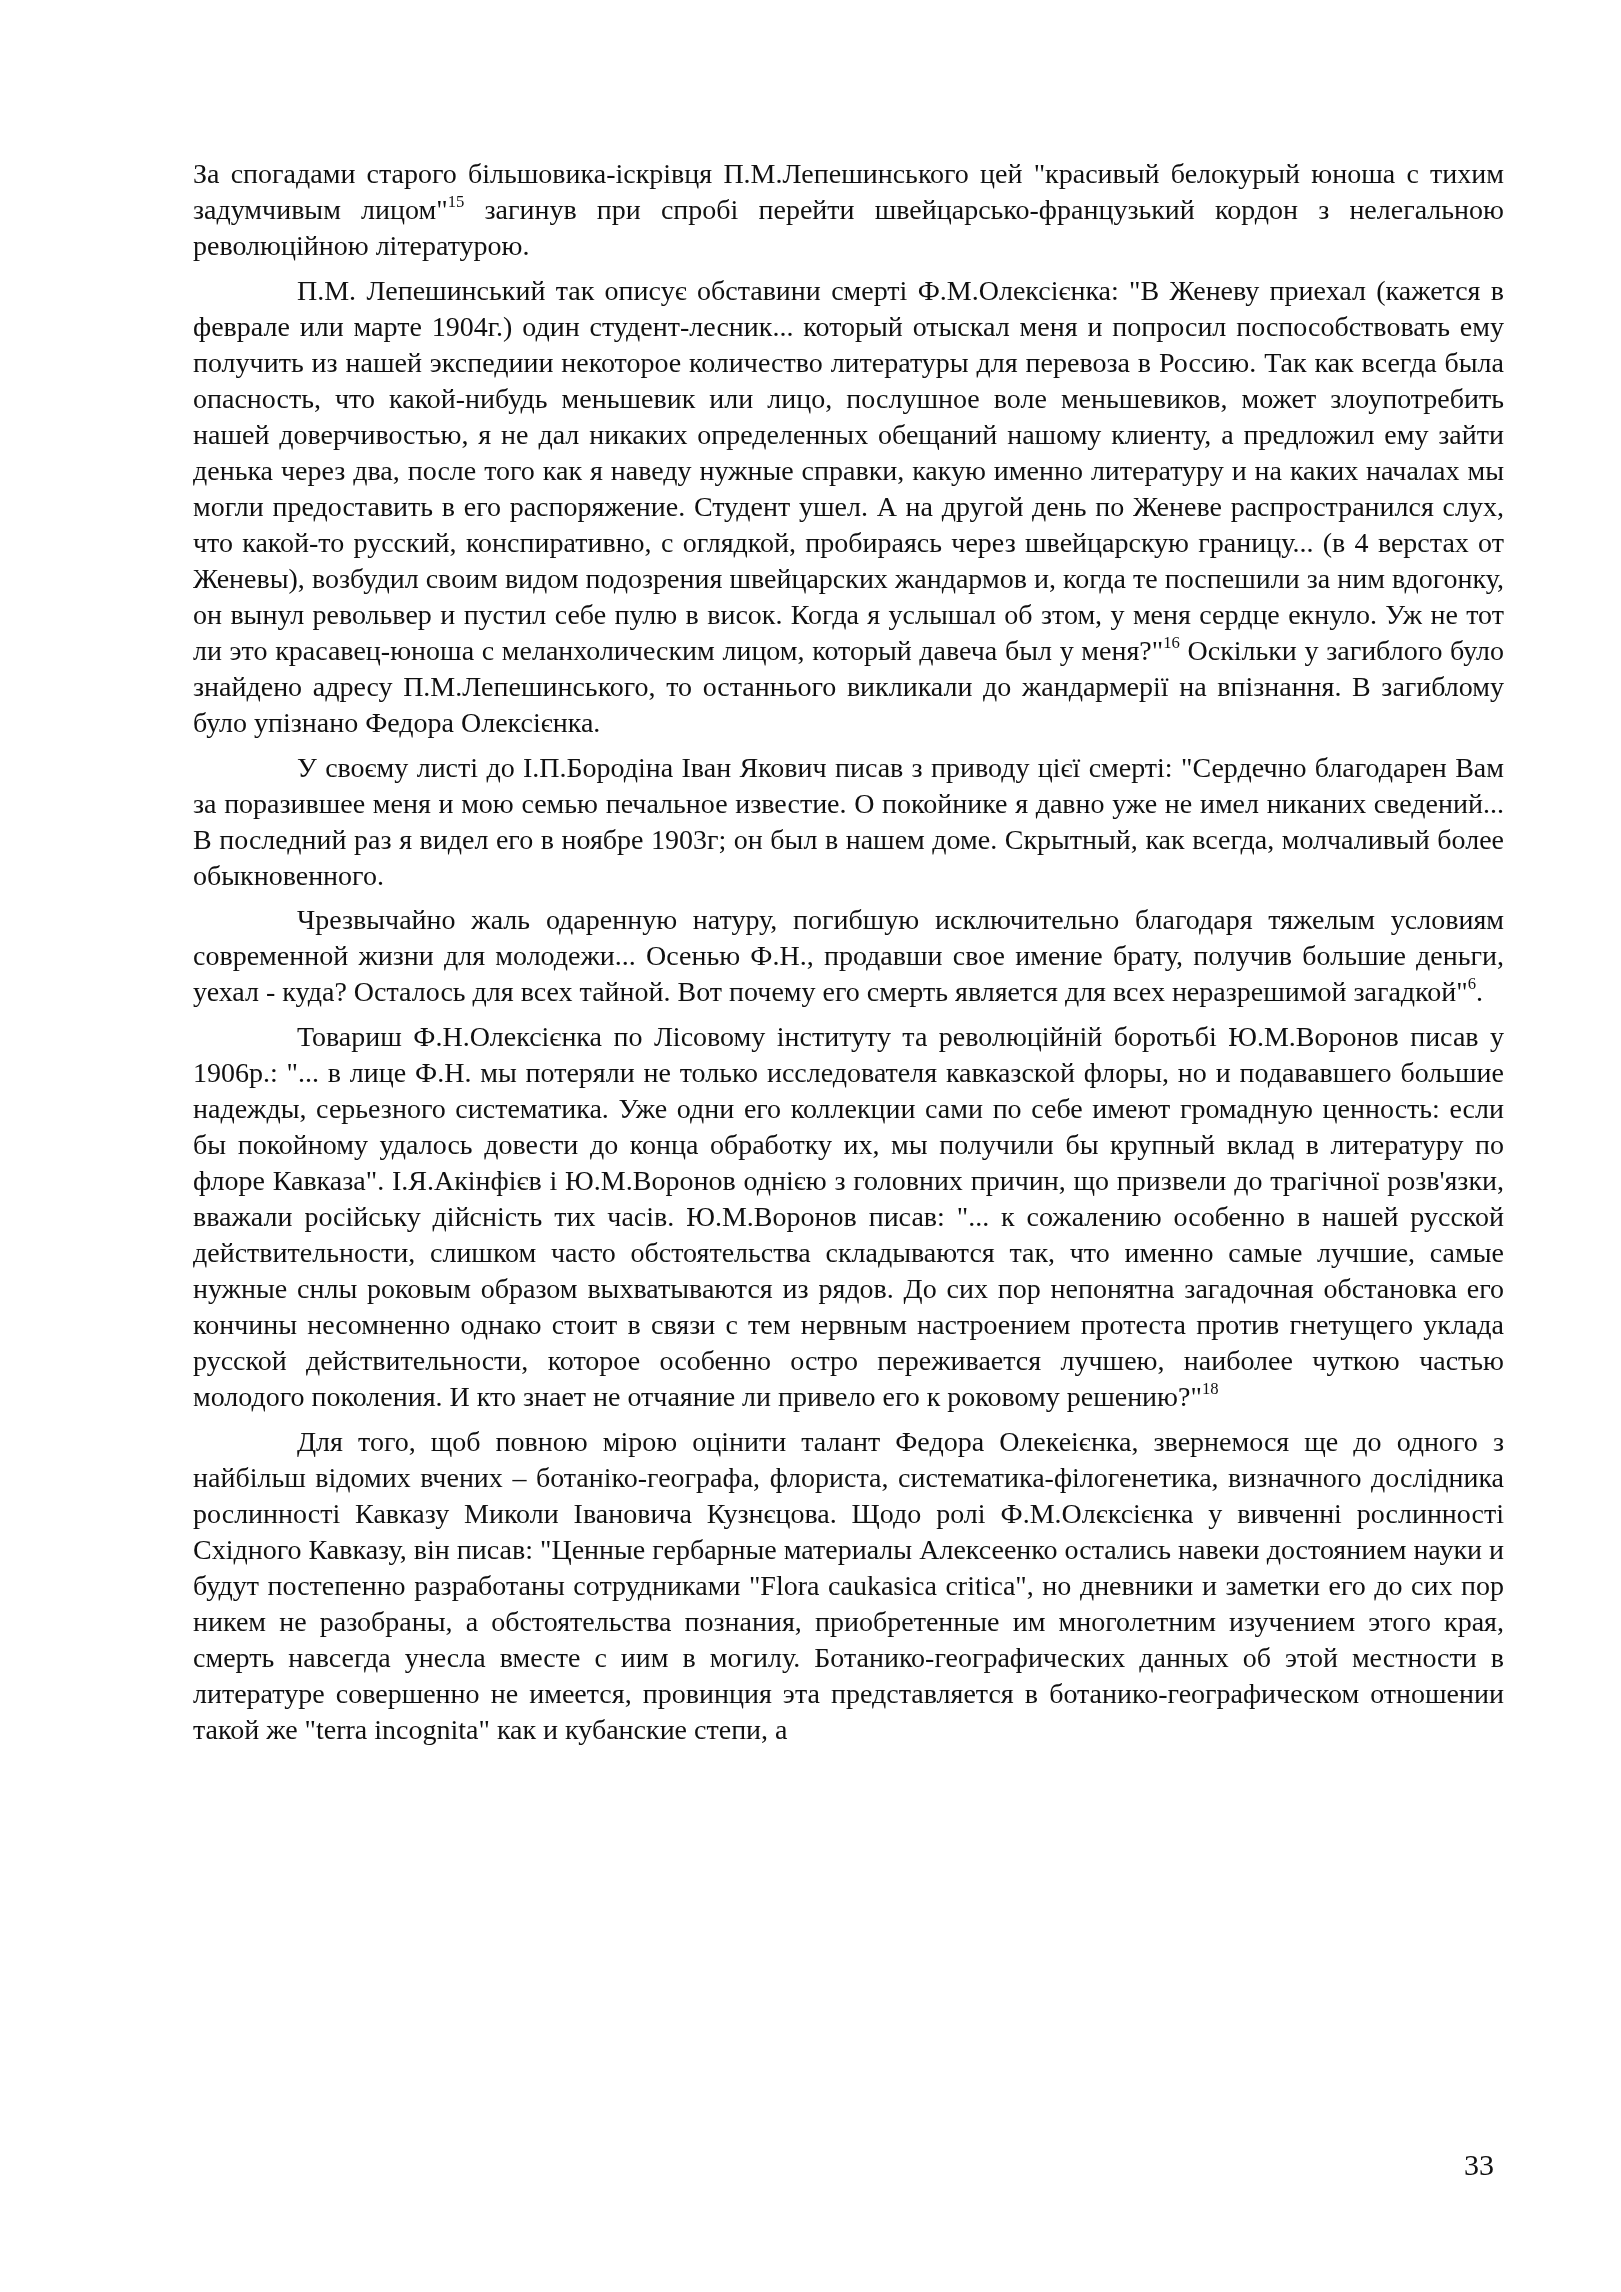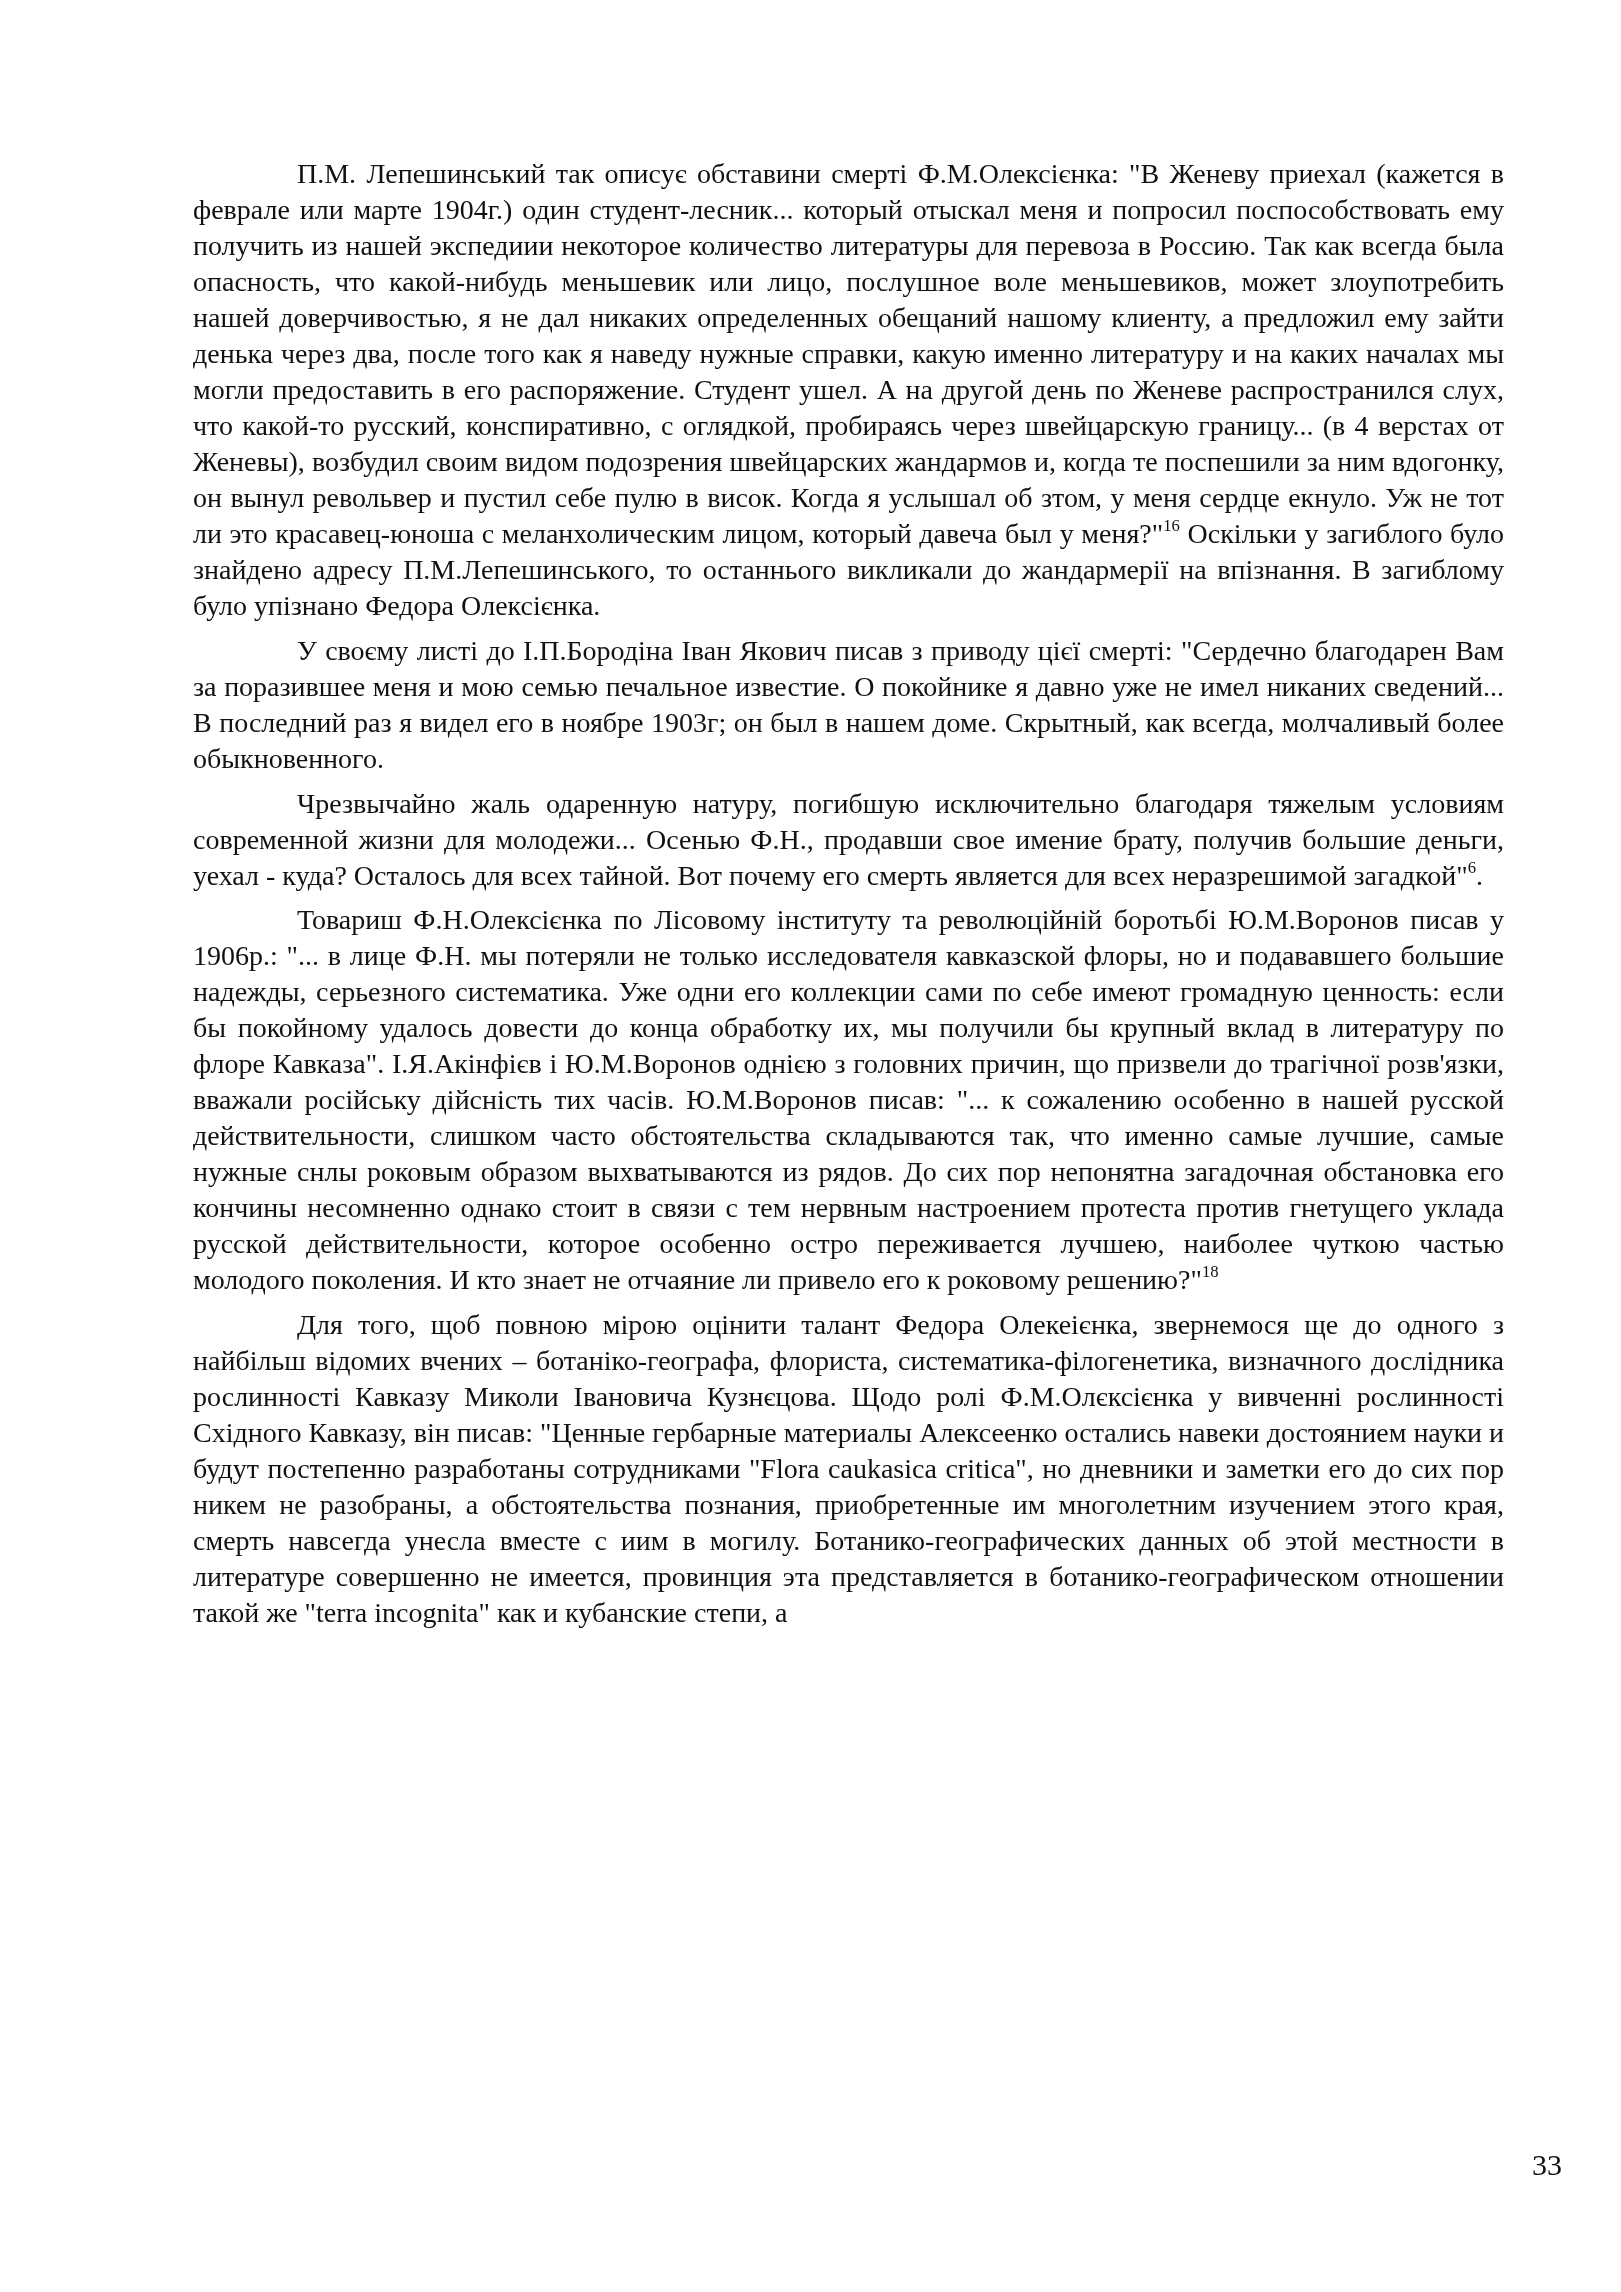--- a/index.html
+++ b/index.html
@@ -35,31 +35,34 @@
     .para.first {
       text-indent: 0;
     }
     sup {
       font-size: 16.7px;
       line-height: 0;
       vertical-align: 11.8px;
     }
     .page-number {
       position: absolute;
-      left: 1532px;
+      left: 1464px;
       top: 2148px;
       font-family: "Liberation Serif", "DejaVu Serif", serif;
       font-size: 30px;
       color: #111111;
     }
   </style>
 </head>
 <body>
 
 <div class="page">
+  <p class="para first">
+    <span>За спогадами старого більшовика-іскрівця П.М.Лепешинського цей "красивый белокурый юноша с тихим задумчивым лицом"</span><sup>15</sup><span> загинув при спробі перейти швейцарсько-французький кордон з нелегальною революційною літературою.</span>
+  </p>
   <p class="para indent">
     <span>П.М. Лепешинський так описує обставини смерті Ф.М.Олексієнка: "В Женеву приехал (кажется в феврале или марте 1904г.) один студент-лесник... который отыскал меня и попросил поспособствовать ему получить из нашей экспедиии некоторое количество литературы для перевоза в Россию. Так как всегда была опасность, что какой-нибудь меньшевик или лицо, послушное воле меньшевиков, может злоупотребить нашей доверчивостью, я не дал никаких определенных обещаний нашому клиенту, а предложил ему зайти денька через два, после того как я наведу нужные справки, какую именно литературу и на каких началах мы могли предоставить в его распоряжение. Студент ушел. А на другой день по Женеве распространился слух, что какой-то русский, конспиративно, с оглядкой, пробираясь через швейцарскую границу... (в 4 верстах от Женевы), возбудил своим видом подозрения швейцарских жандармов и, когда те поспешили за ним вдогонку, он вынул револьвер и пустил себе пулю в висок. Когда я услышал об зтом, у меня сердце екнуло. Уж не тот ли это красавец-юноша с меланхолическим лицом, который давеча был у меня?"</span><sup>16</sup><span> Оскільки у загиблого було знайдено адресу П.М.Лепешинського, то останнього викликали до жандармерії на впізнання. В загиблому було упізнано Федора Олексієнка.</span>
   </p>
   <p class="para indent">
     <span>У своєму листі до І.П.Бородіна Іван Якович писав з приводу цієї смерті: "Сердечно благодарен Вам за поразившее меня и мою семью печальное известие. О покойнике я давно уже не имел никаних сведений... В последний раз я видел его в ноябре 1903г; он был в нашем доме. Скрытный, как всегда, молчаливый более обыкновенного.</span>
   </p>
   <p class="para indent">
     <span>Чрезвычайно жаль одаренную натуру, погибшую исключительно благодаря тяжелым условиям современной жизни для молодежи... Осенью Ф.Н., продавши свое имение брату, получив большие деньги, уехал - куда? Осталось для всех тайной. Вот почему его смерть является для всех неразрешимой загадкой"</span><sup>6</sup><span>.</span>
   </p>
   <p class="para indent">

